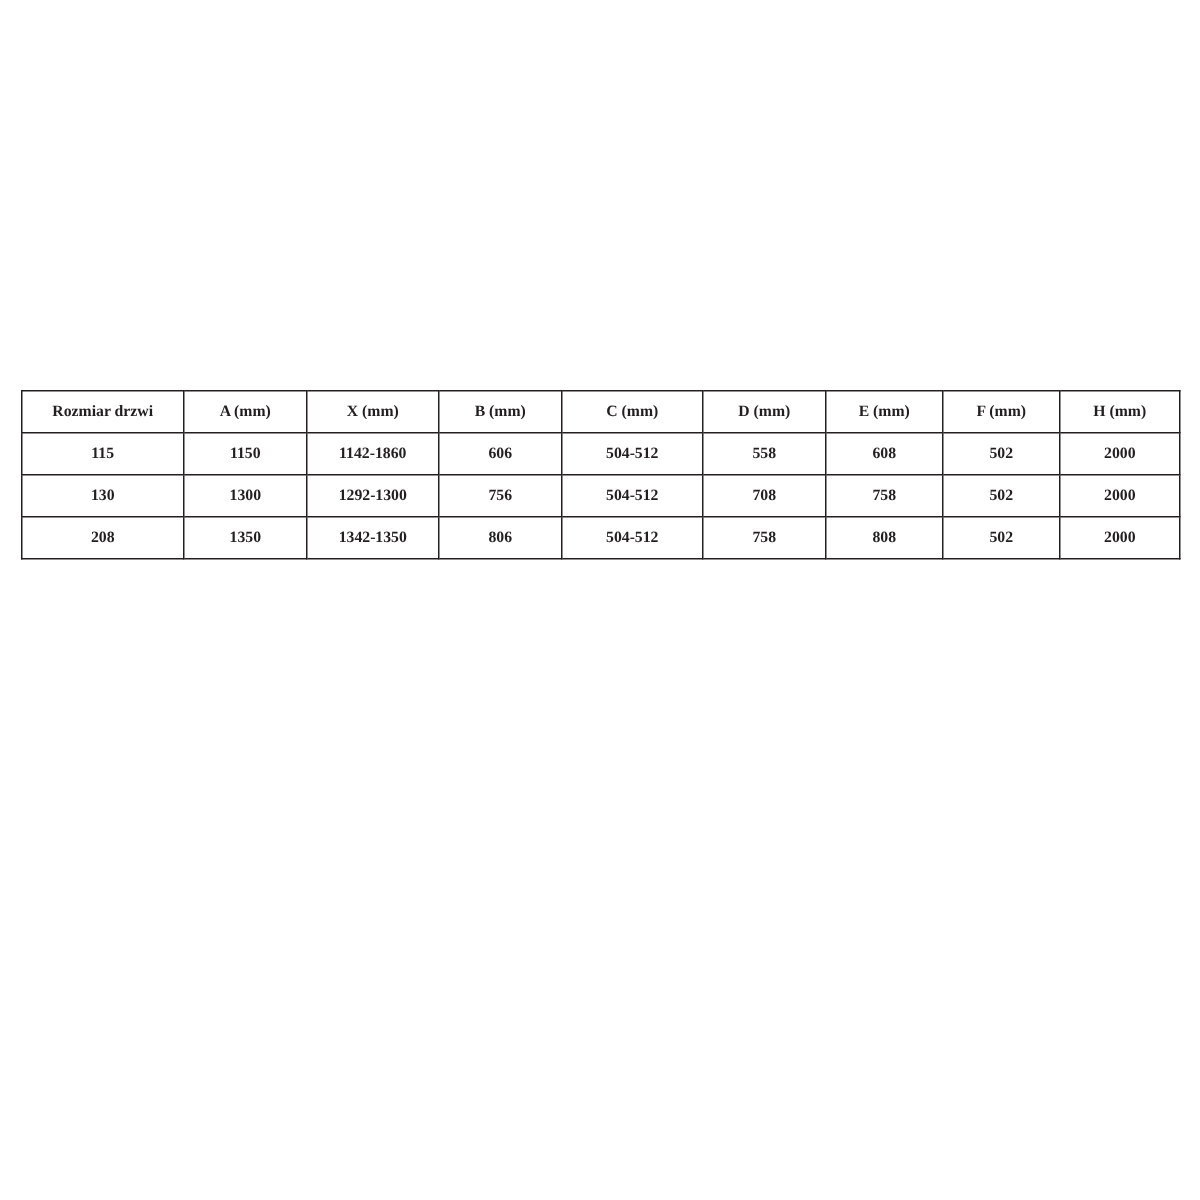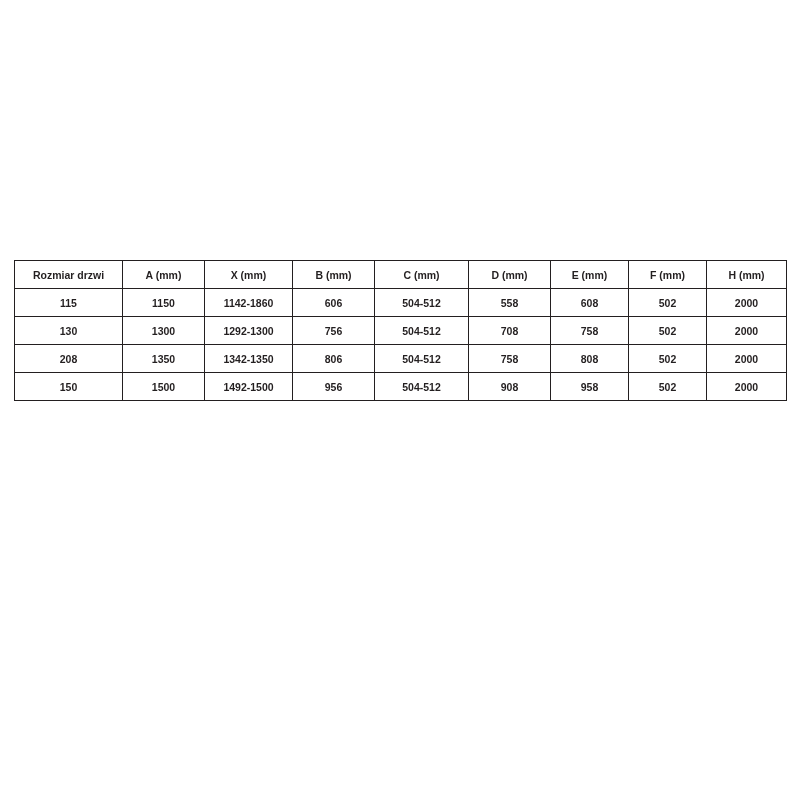--- a/index.html
+++ b/index.html
@@ -16,20 +16,21 @@
   .table-wrap {
     position: absolute;
     left: 14px;
     top: 260px;
     width: 772px;
   }
   table.spec-table {
     border-collapse: collapse;
     width: 772px;
     table-layout: fixed;
+    font-family: Liberation Serif, serif;
   }
   table.spec-table th,
   table.spec-table td {
     border: 1px solid #231f20;
     height: 27px;
     text-align: center;
     vertical-align: middle;
     color: #231f20;
     font-size: 10.5px;
     padding: 0 2px;
@@ -109,26 +110,15 @@
         <td>208</td>
         <td>1350</td>
         <td>1342-1350</td>
         <td>806</td>
         <td>504-512</td>
         <td>758</td>
         <td>808</td>
         <td>502</td>
         <td>2000</td>
       </tr>
-      <tr>
-        <td>150</td>
-        <td>1500</td>
-        <td>1492-1500</td>
-        <td>956</td>
-        <td>504-512</td>
-        <td>908</td>
-        <td>958</td>
-        <td>502</td>
-        <td>2000</td>
-      </tr>
     </tbody>
   </table>
 </div>
 
 </body></html>

